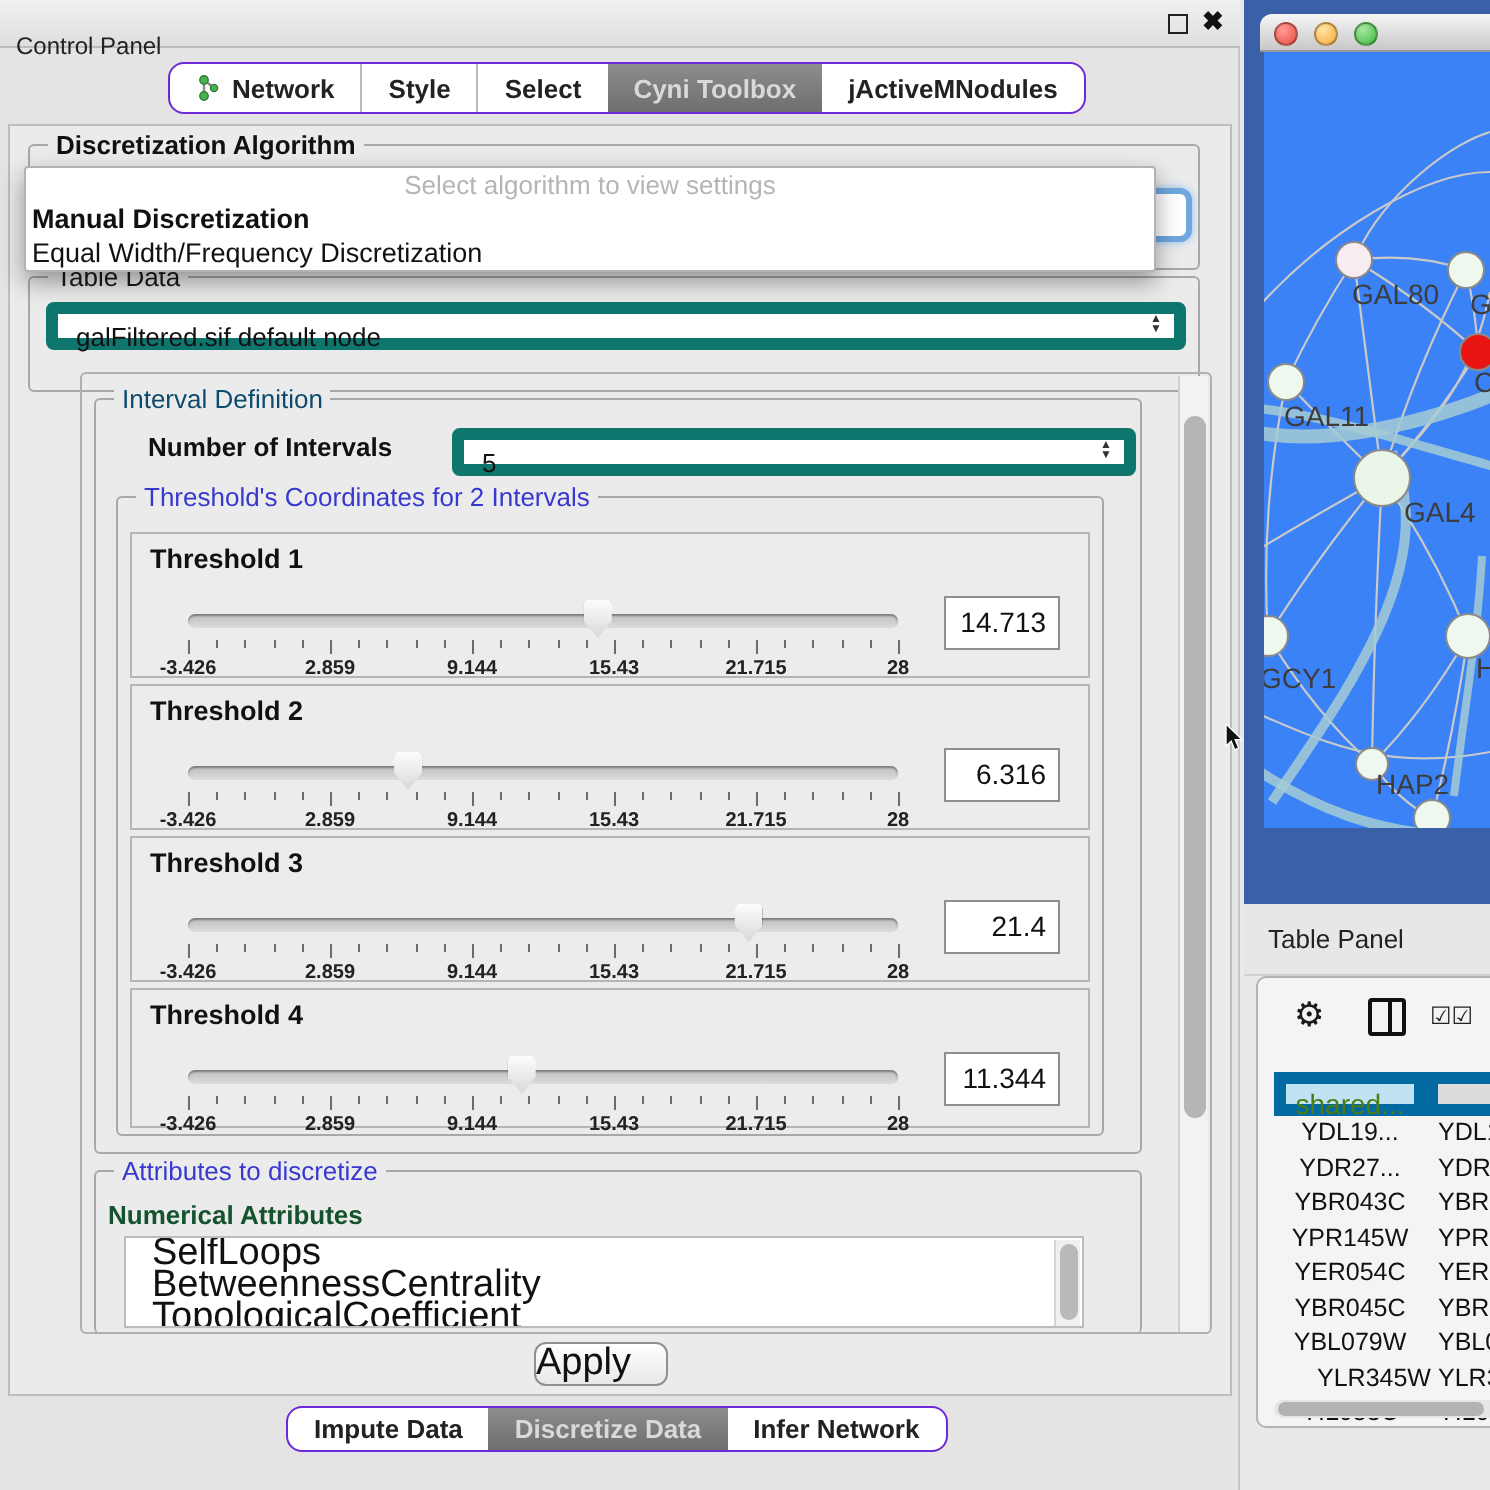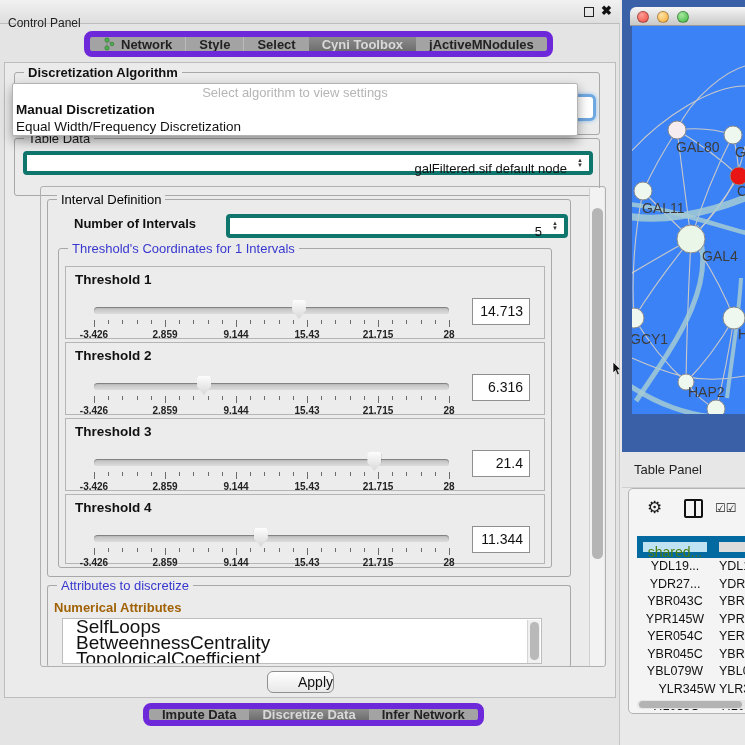--- a/index.html
+++ b/index.html
@@ -9,37 +9,37 @@
   .abs{position:absolute;}
 
   
   .control-panel{position:absolute;left:0;top:0;width:620px;height:745px;background:#e4e4e4;border-right:1px solid #c6c6c6;}
   .cp-titlebar{position:absolute;left:0;top:0;width:620px;height:24px;background:linear-gradient(#f1f1f1,#dedede);border-bottom:1px solid #bcbcbc;}
   .cp-title{position:absolute;left:8px;top:16px;font-size:12px;color:#222;}
   .float-btn{position:absolute;left:584px;top:7px;width:10px;height:10px;border:1.5px solid #222;background:transparent;}
   .close-btn{position:absolute;left:601px;top:3px;font-size:13px;font-weight:bold;color:#111;}
 
   
-  .tabbar{position:absolute;display:flex;align-items:stretch;height:26px;border:6px solid #6d28d9;border-radius:8px;background:#a3a3a3;overflow:hidden;}
+  .tabbar{position:absolute;display:flex;align-items:stretch;height:26px;border:1px solid #6d28d9;border-radius:8px;background:#ffffff;overflow:hidden;}
   .tab{display:flex;align-items:center;padding:0 13px;font-size:13px;font-weight:bold;color:#222;cursor:default;}
   .tab + .tab{border-left:1px solid #bbb;}
   .tab.active{background:linear-gradient(#8d8d8d,#6e6e6e);color:#d9d9d9;border-left:none;}
   .tab.active + .tab{border-left:none;}
   .tab .ticon{margin-right:6px;display:inline-flex;}
 
   .cp-content{position:absolute;left:4px;top:62px;width:612px;height:636px;background:#ebebeb;border:1px solid #bdbdbd;}
 
   .group{position:absolute;border:1px solid #a8a8a8;border-radius:3px;}
   .group-title{position:absolute;top:-8px;left:9px;background:#ebebeb;padding:0 4px;font-size:13px;white-space:nowrap;}
   .gt-bold{font-weight:bold;color:#111;}
-  .gt-green{color:#000000;}
+  .gt-green{color:#0c4a6e;}
   .gt-blue{color:#3838cf;}
 
-  .combo{position:absolute;background:#fff;border:4px solid #0f766e;border-radius:4px;font-size:13px;color:#111;
-         display:flex;align-items:center;padding:10px 22px 0 9px;justify-content:flex-end;}
+  .combo{position:absolute;background:#fff;border:6px solid #0f766e;border-radius:4px;font-size:13px;color:#111;
+         display:flex;align-items:center;padding:10px 22px 0 9px;}
   .stepper{position:absolute;right:6px;top:50%;transform:translateY(-50%);display:flex;flex-direction:column;line-height:5px;font-size:6px;color:#333;}
 
   
   .dd-popup{position:absolute;background:#fff;border:1px solid #b3b3b3;border-radius:2px;box-shadow:0 5px 12px rgba(0,0,0,.38);z-index:6;}
   .dd-hint{height:17px;line-height:17px;text-align:center;font-size:13px;color:#b5b5b5;}
   .dd-opt{height:17px;line-height:17px;padding-left:3px;font-size:13.5px;color:#111;white-space:nowrap;}
   .dd-opt.bold{font-weight:bold;}
   .focus-ring{position:absolute;background:#fff;border:3px solid #6fa8e0;border-radius:6px;box-shadow:0 0 4px #8fc0ef;z-index:2;}
 
   
@@ -60,21 +60,21 @@
   
   .attr-list{position:absolute;background:#fff;border:1px solid #bdbdbd;overflow:hidden;}
   .attr-item{height:16px;line-height:16px;padding-left:13px;font-size:19px;color:#111;white-space:nowrap;}
   .list-scroll{position:absolute;right:1px;top:1px;width:13px;background:#f0f0f0;border-left:1px solid #d5d5d5;}
   .list-thumb{position:absolute;left:2px;top:2px;width:9px;border-radius:5px;background:#b9b9b9;}
 
   .vscroll{position:absolute;width:15px;background:#f2f2f2;border-left:1px solid #d0d0d0;}
   .vthumb{position:absolute;left:2px;width:11px;border-radius:6px;background:#b5b5b5;}
 
   .apply-btn{position:absolute;width:67px;height:22px;border:1px solid #8f8f8f;border-radius:6px;
-             background:linear-gradient(#ffffff,#e8e8e8);font-size:14px;color:#111;text-align:right;line-height:20px;}
+             background:linear-gradient(#ffffff,#e8e8e8);font-size:19px;color:#111;text-align:left;line-height:20px;}
 
   
   .net-frame{position:absolute;left:622px;top:0;width:123px;height:452px;background:#3a60a7;}
   .mac-titlebar{position:absolute;left:8px;top:7px;width:115px;height:19px;background:linear-gradient(#f6f6f6,#c8c8c8);
                 border-top-left-radius:6px;border-bottom:1px solid #9a9a9a;}
   .light{position:absolute;top:3.5px;width:12px;height:12px;border-radius:50%;border:1px solid rgba(0,0,0,.3);}
   .net-canvas{position:absolute;left:10px;top:26px;width:113px;height:388px;background:#3b82f6;overflow:hidden;}
 
   
   .tp-bar{position:absolute;left:622px;top:452px;width:123px;height:36px;background:#e7e7e7;border-bottom:1px solid #d0d0d0;}
@@ -165,21 +165,21 @@
           <span style="position:absolute;left:26px;top:16px;font-size:13px;font-weight:bold;color:#111;">Number of Intervals</span>
           <div class="combo" style="left:178px;top:14px;width:342px;height:24px;">
             <span>5</span>
             <span class="stepper">
                 <span>▲</span>
                 <span>▼</span>
               </span>
           </div>
 
           <div class="group" style="left:10px;top:48px;width:494px;height:320px;">
-            <span class="group-title gt-blue">Threshold's Coordinates for 1 Intervals</span>
+            <span class="group-title gt-blue">Threshold's Coordinates for 2 Intervals</span>
             <div id="thresholds">
                 <div class="thr-panel" style="top: 17px; height: 73px;">
                   <div class="thr-label">Threshold 1</div>
                   <div class="track-wrap">
                     <div class="track"></div>
                     <div class="thumb" style="left: calc(57.7197% - 7px);"></div>
                   </div>
                   <div class="ticks">
                     <div class="tick" style="left: 0%; height: 7px;"></div>
                     <div class="tick" style="left: 4%; height: 4px;"></div>
@@ -349,21 +349,21 @@
                     <span class="tick-lab" style="left: 100%;">28</span>
                   </div>
                   <div class="value-box">11.344</div>
                 </div>
               </div>
           </div>
         </div>
 
         <div class="group" style="left:6px;top:398px;width:524px;height:82px;border-bottom:none;">
           <span class="group-title gt-blue">Attributes to discretize</span>
-          <span style="position:absolute;left:6px;top:14px;font-size:13px;font-weight:bold;color:#a16207;">Numerical Attributes</span>
+          <span style="position:absolute;left:6px;top:14px;font-size:13px;font-weight:bold;color:#14532d;">Numerical Attributes</span>
           <div class="attr-list" style="left:14px;top:32px;width:480px;height:46px;">
             <div id="attr-items">
                 <div class="attr-item">SelfLoops</div>
                 <div class="attr-item">BetweennessCentrality</div>
                 <div class="attr-item">TopologicalCoefficient</div>
               </div>
             <div class="list-scroll" style="height:44px;">
               <div class="list-thumb" style="height:38px;"></div>
             </div>
           </div>

